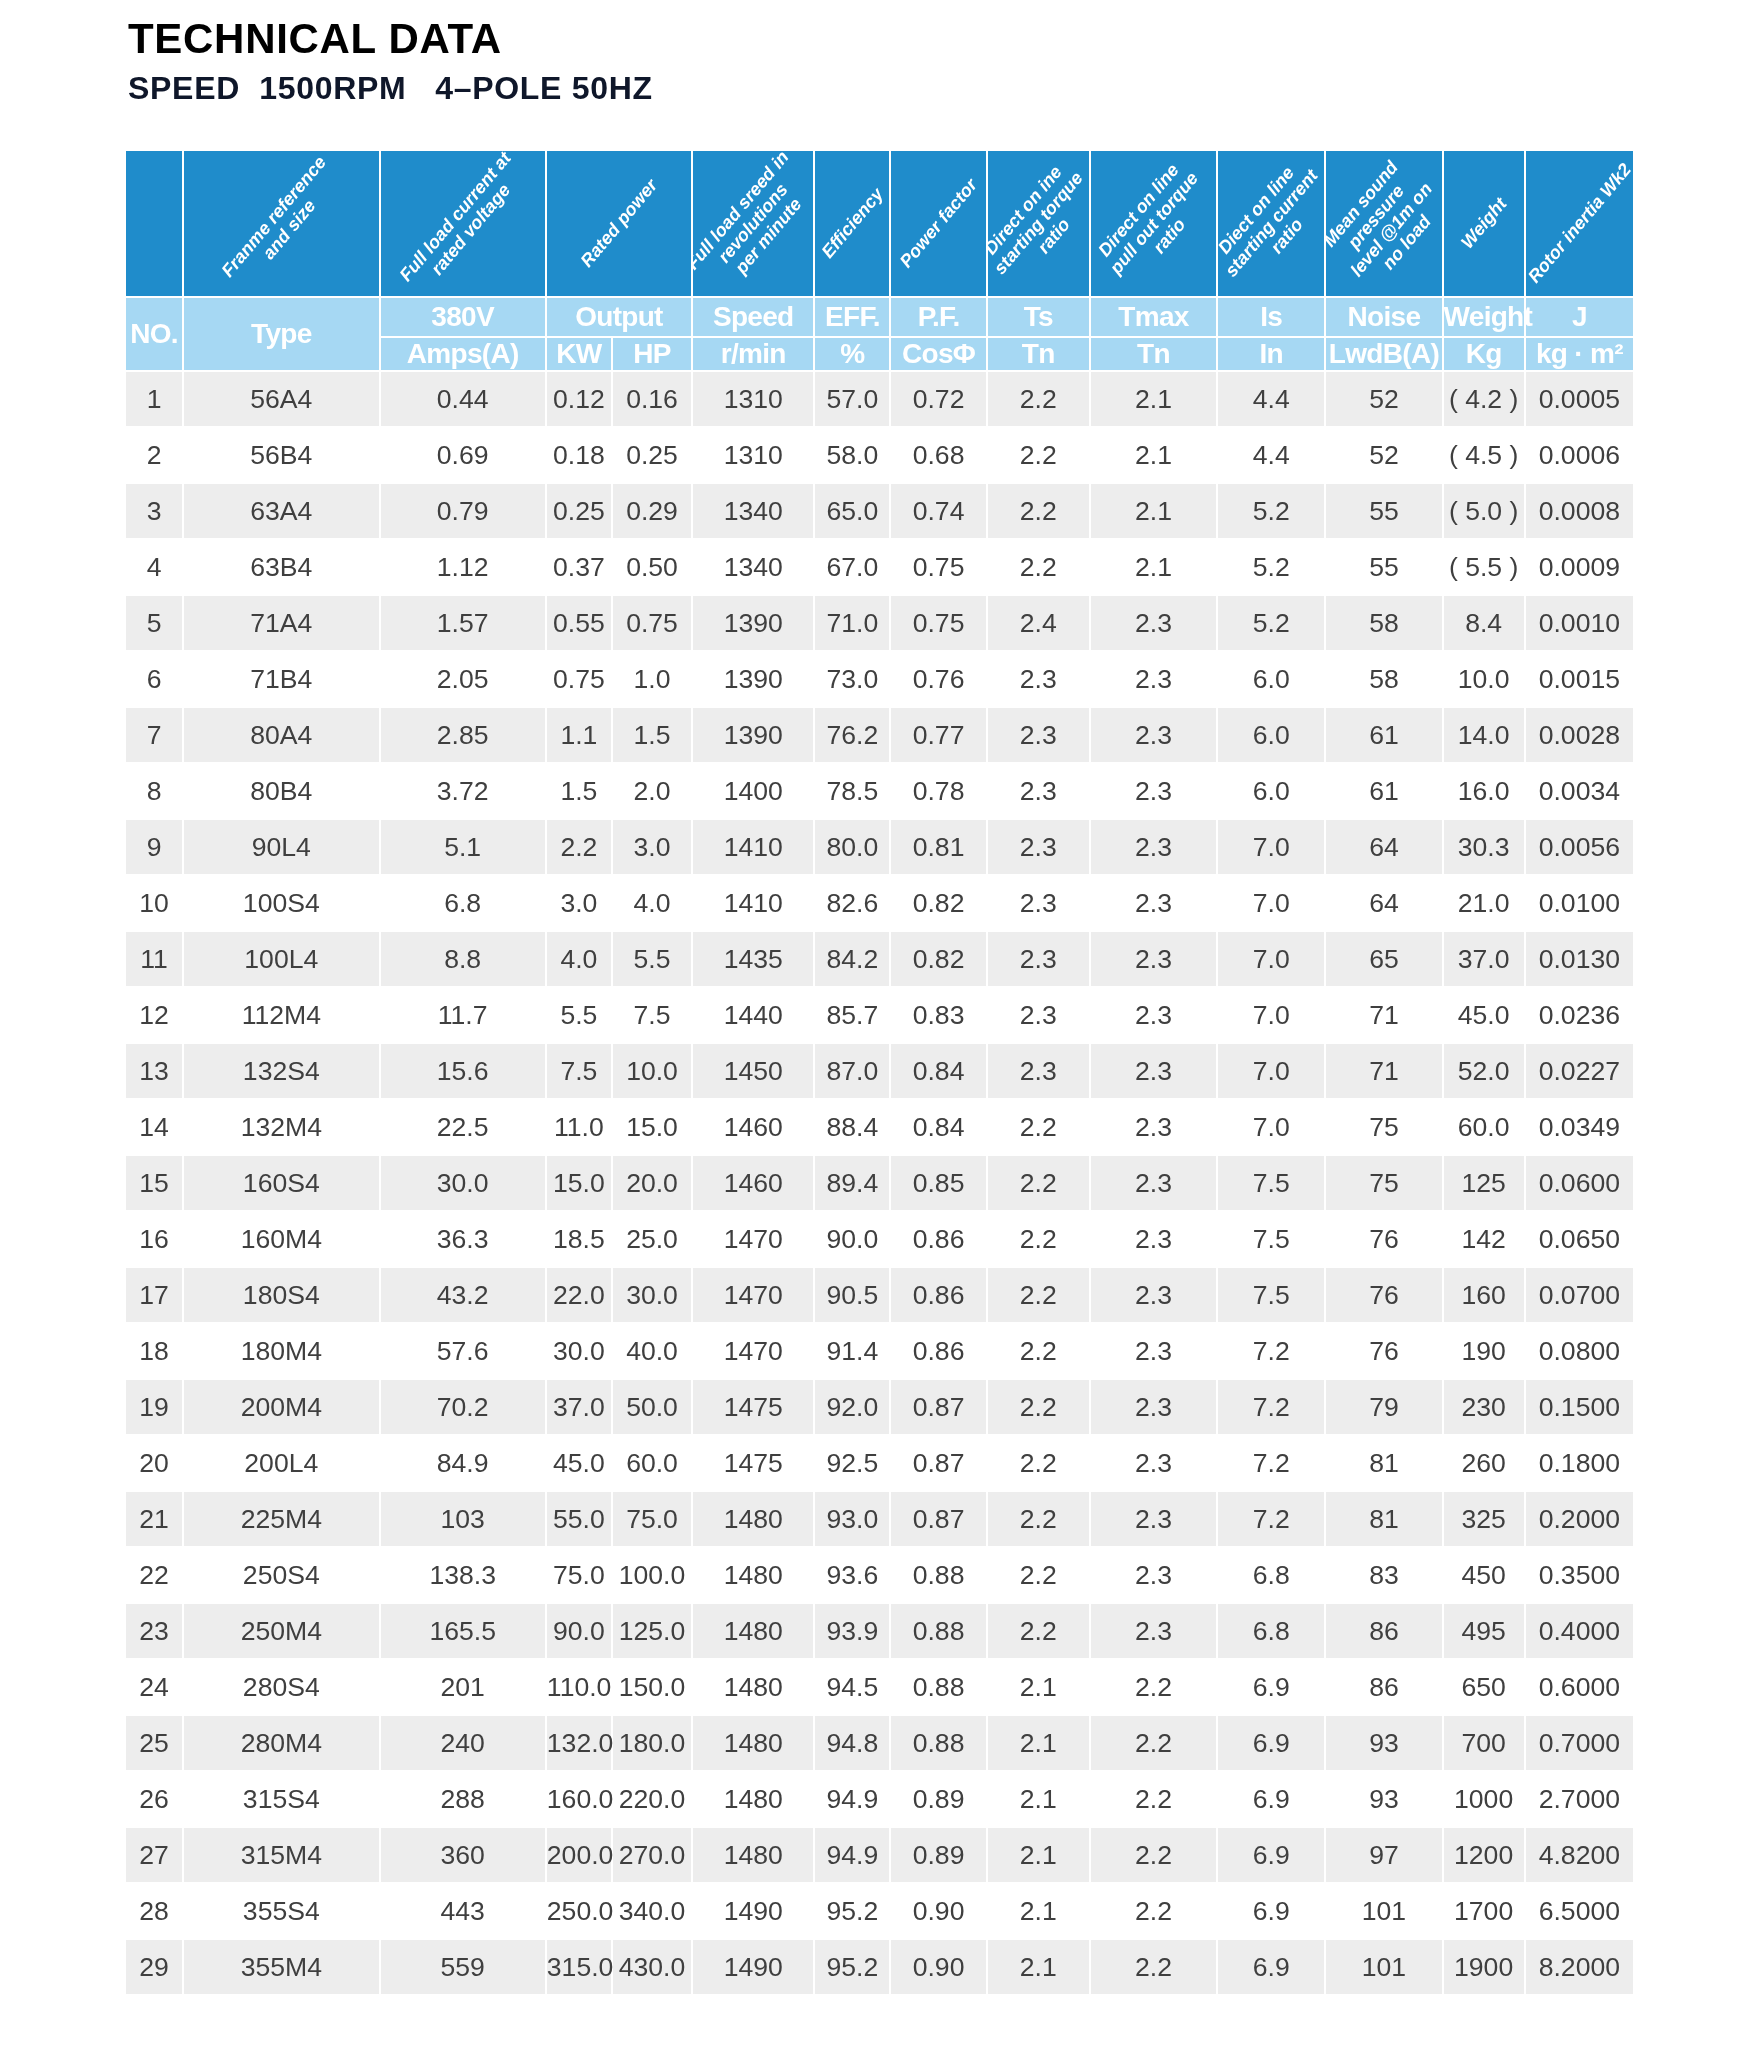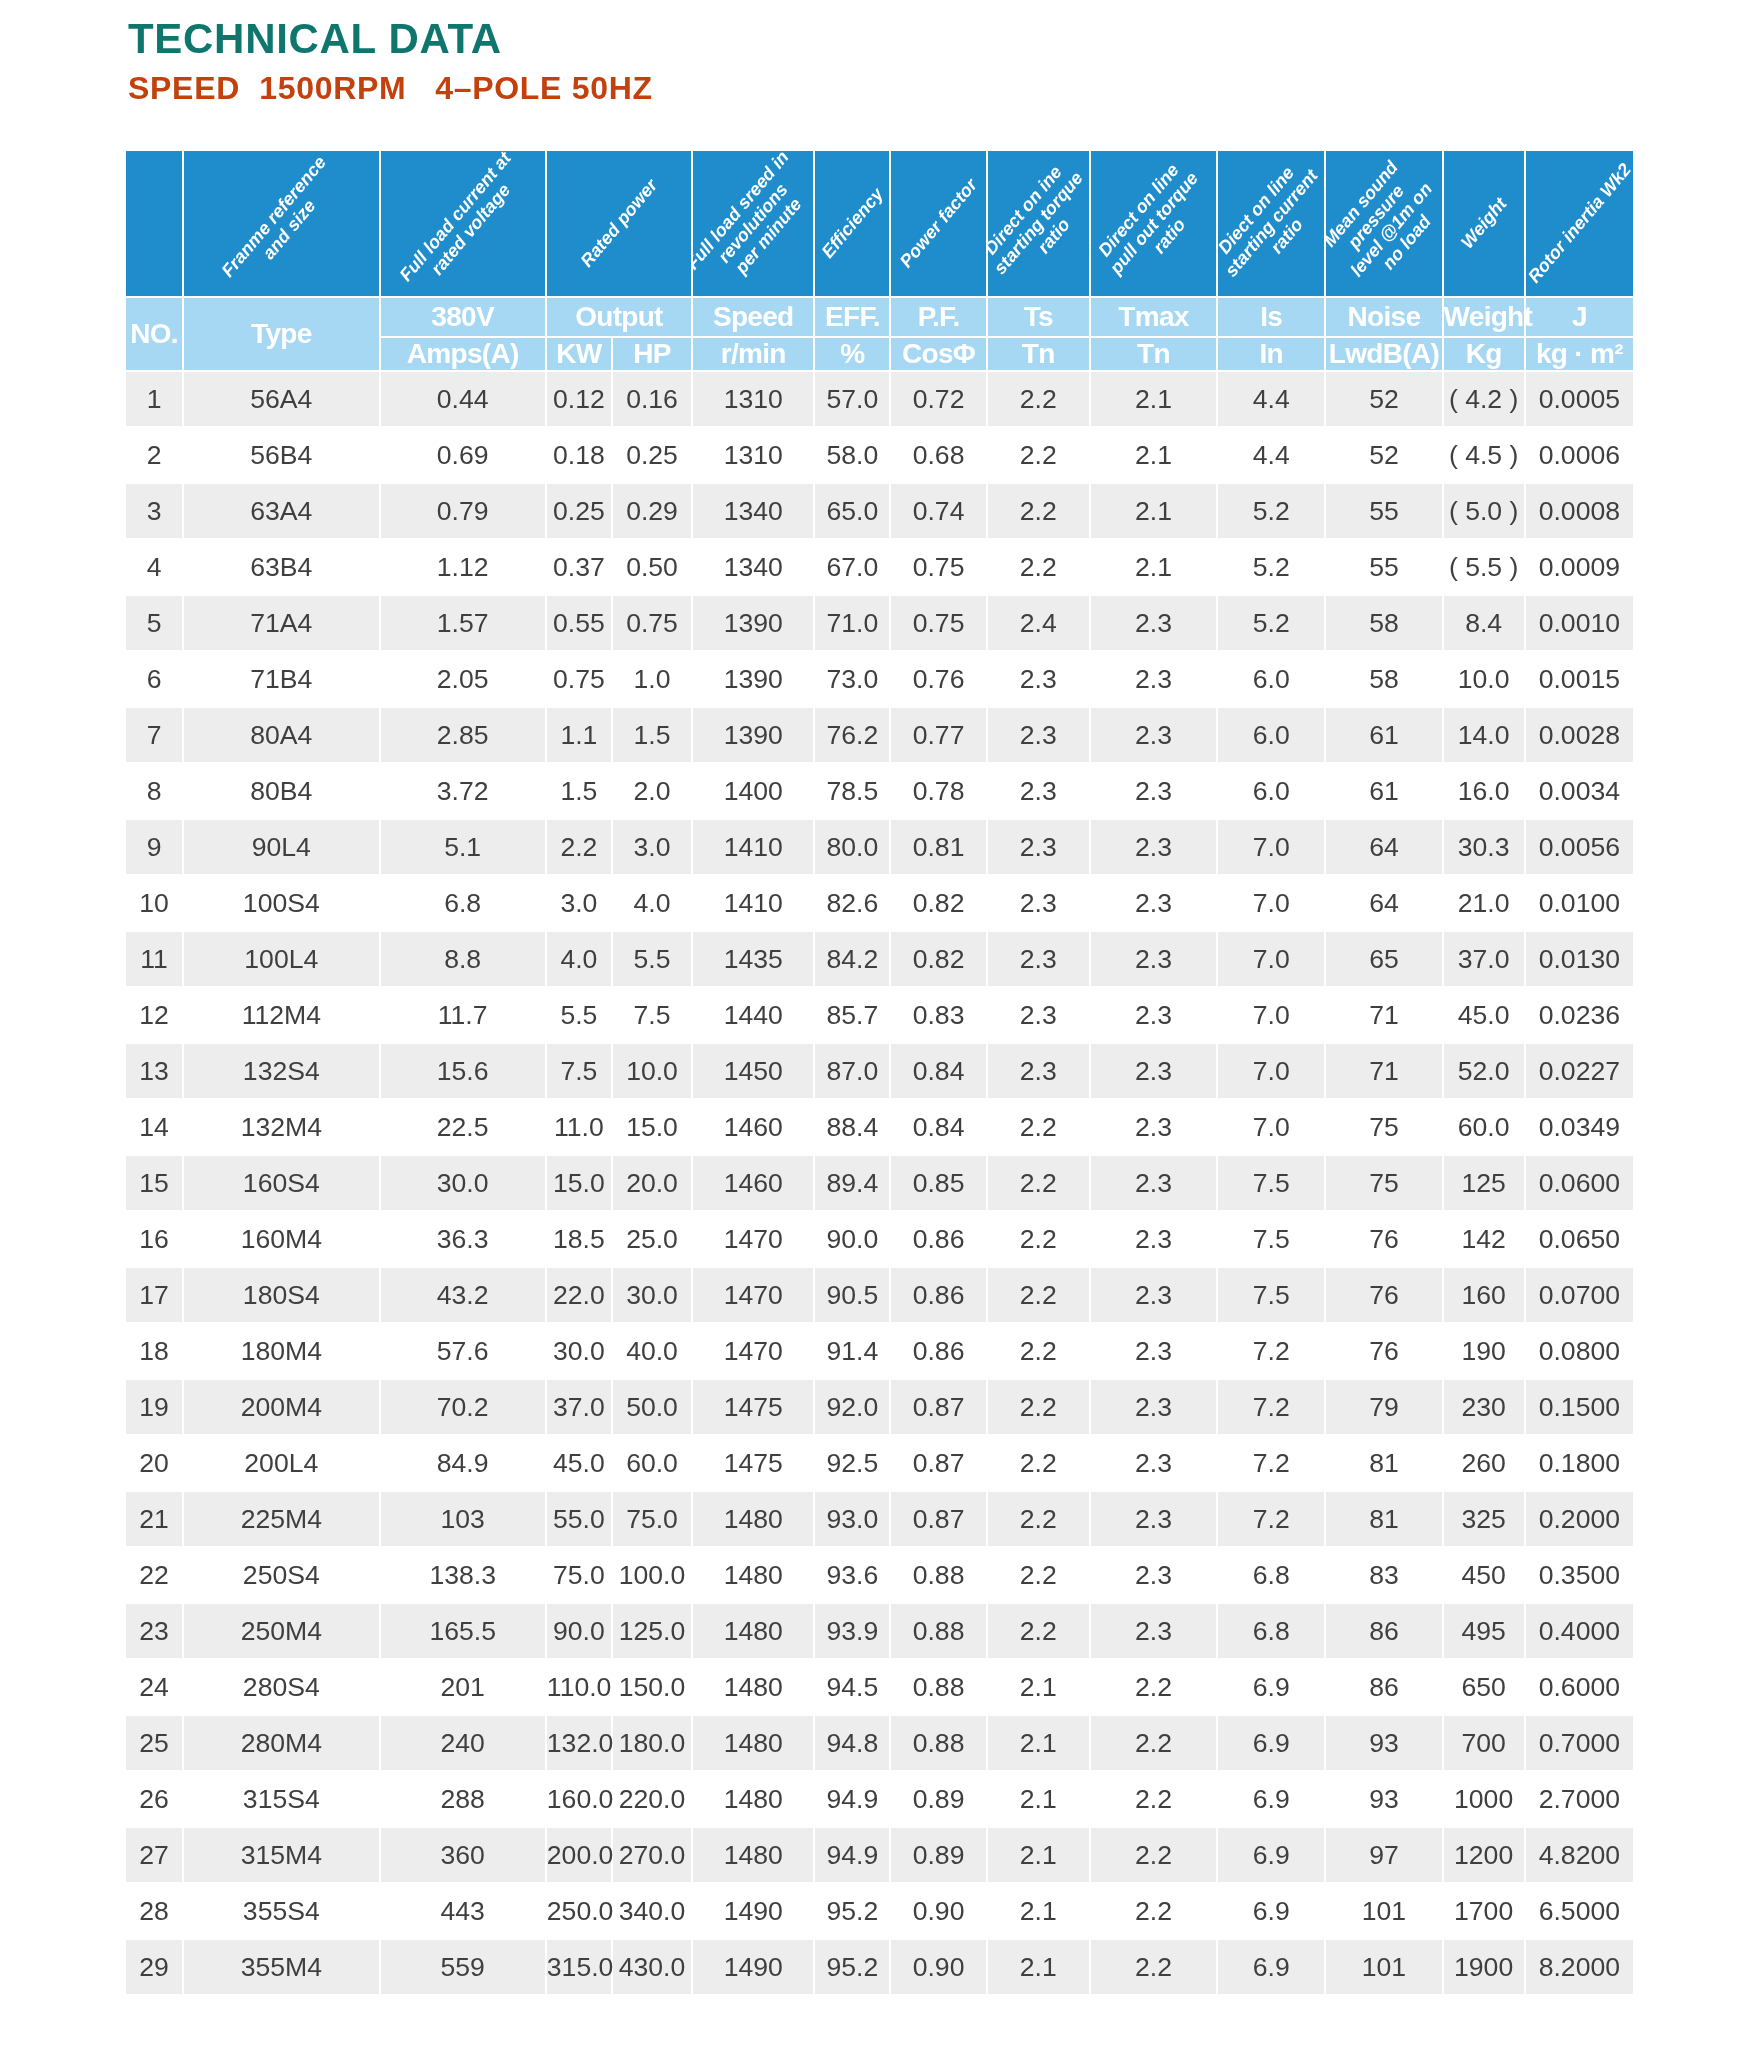--- a/index.html
+++ b/index.html
@@ -2,26 +2,26 @@
 <html style="font-size:11.2px"><head>
 <meta charset="utf-8">
 <style>
   html,body{margin:0;padding:0;background:#ffffff;}
   body{width:1757px;height:2066px;position:relative;font-family:"Liberation Sans","DejaVu Sans",sans-serif;}
   #page{position:absolute;inset:0;background:#ffffff;}
 
   .title{
     position:absolute;left:128px;top:15.4px;
     font-size:42px;font-weight:900;letter-spacing:0.7px;
-    color:#0f766e;white-space:pre;
+    color:#000000;white-space:pre;
   }
   .subtitle{
     position:absolute;left:128px;top:70px;
     font-size:32px;font-weight:800;letter-spacing:0.7px;
-    color:#c2410c;white-space:pre;
+    color:#0f172a;white-space:pre;
   }
 
   table.tech{
     position:absolute;left:124px;top:149px;
     width:1511px;table-layout:fixed;
     border-collapse:separate;border-spacing:2.1px 2.8px;
   }
   td{padding:0;text-align:center;vertical-align:middle;}
 
   

